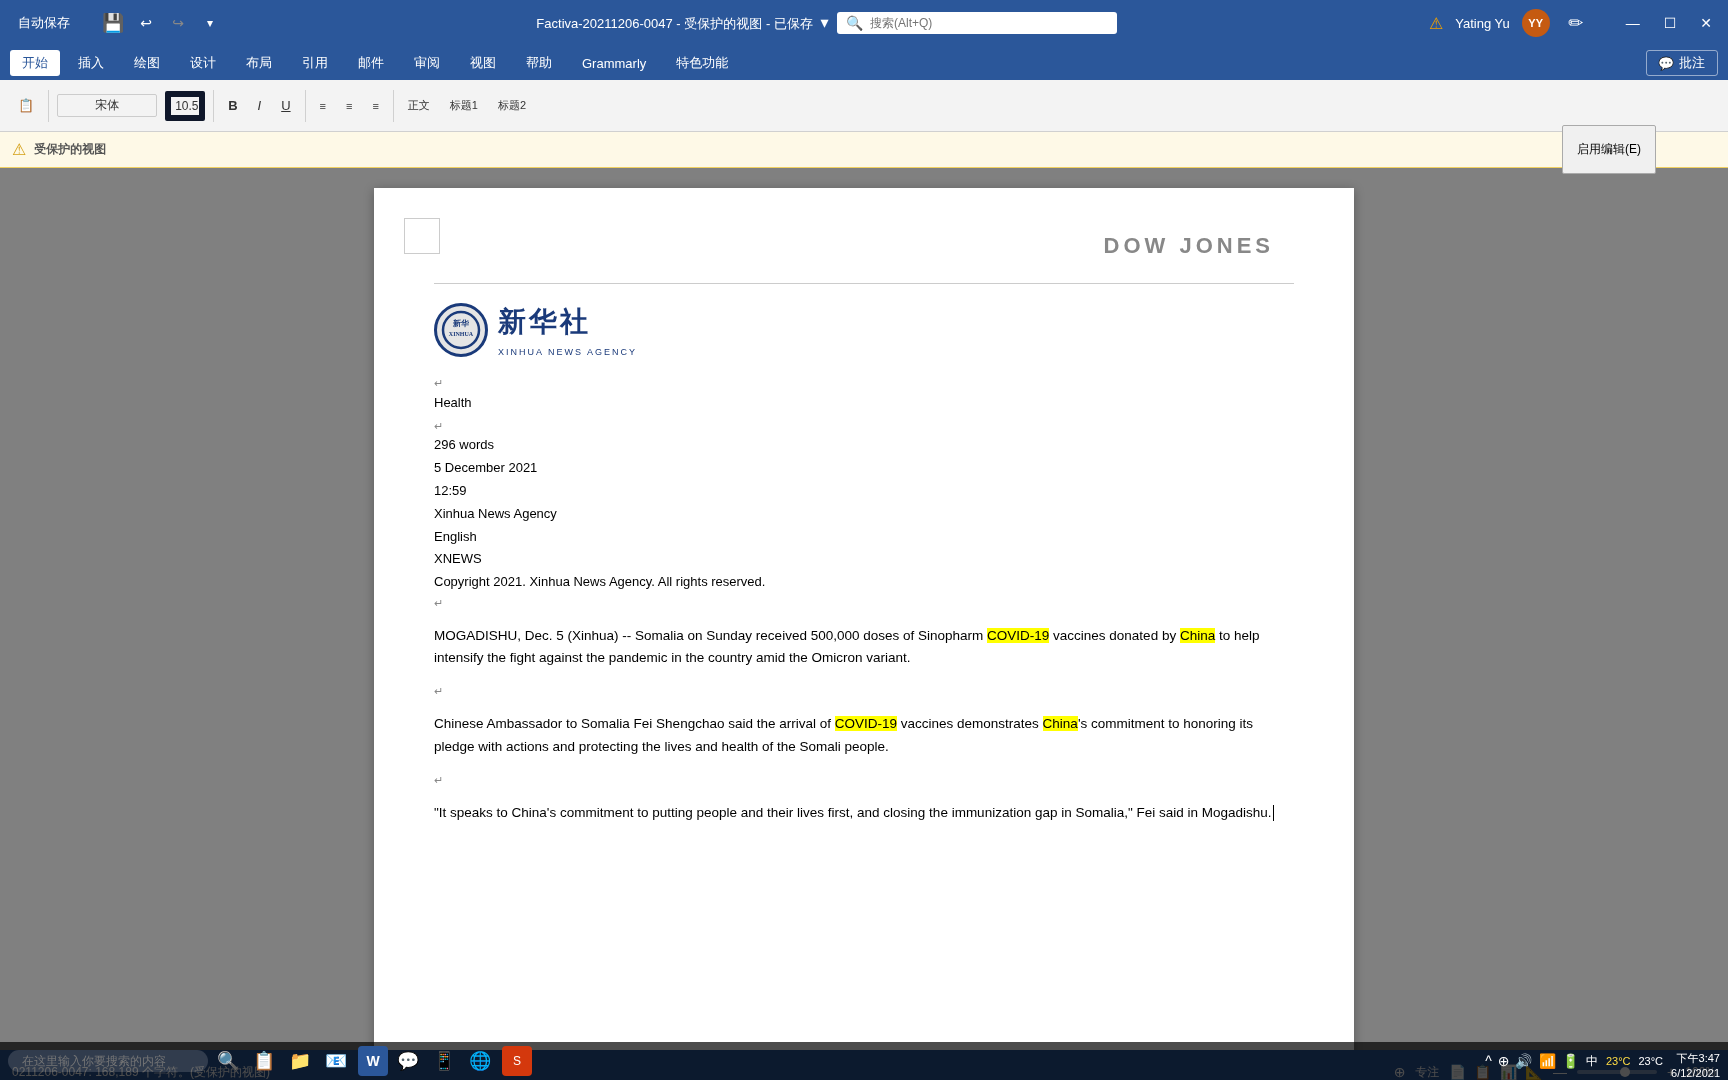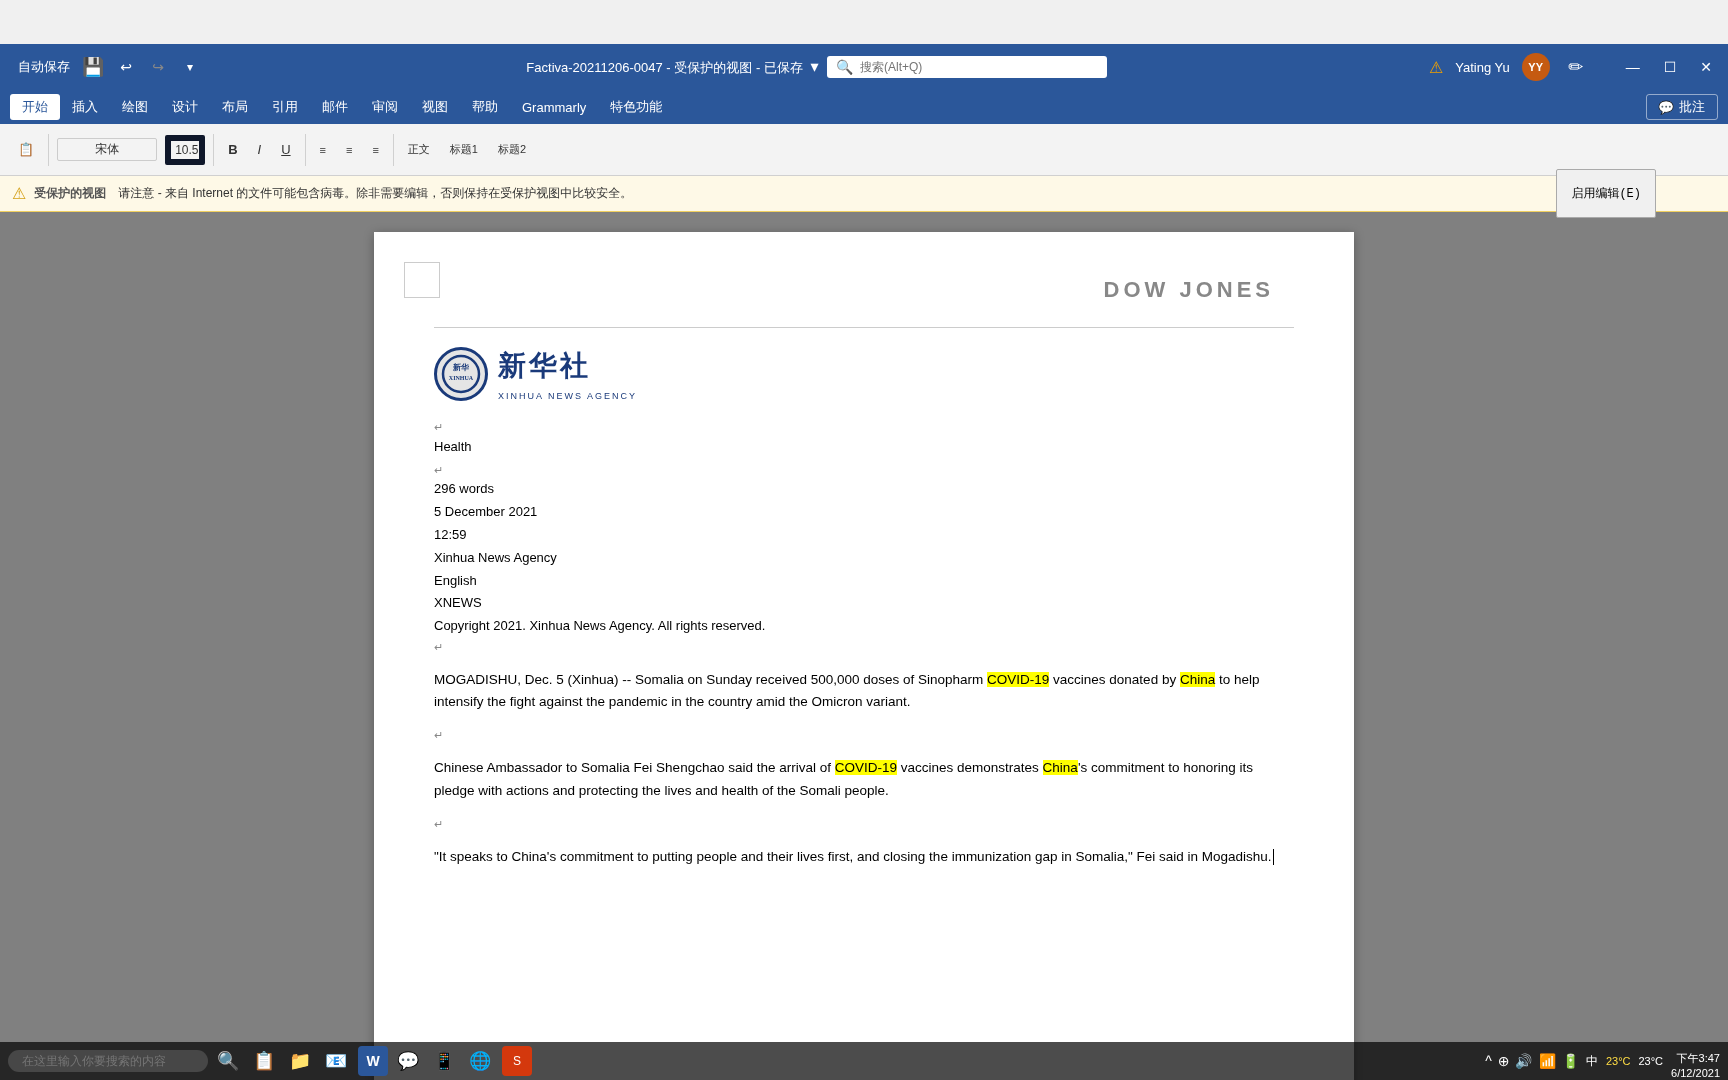--- a/index.html
+++ b/index.html
@@ -5,22 +5,21 @@
     * { margin: 0; padding: 0; box-sizing: border-box; }
     body { width: 1728px; height: 1080px; overflow: hidden; background: #f0f0f0; font-family: 'SimSun', 'Microsoft YaHei', Arial, sans-serif; position: relative; }
 
     
     #title-bar {
       height: 46px;
       background: #2b579a;
       display: flex;
       align-items: center;
       padding: 8px 8px;
-      gap: 0;
-      margin-top: 44px;
+      gap: 20px;
     }
     .title-btn {
       background: transparent;
       border: none;
       color: white;
       font-size: 13px;
       padding: 4px 10px;
       cursor: pointer;
       border-radius: 3px;
     }
@@ -83,21 +82,21 @@
       padding: 2px 8px;
     }
 
     
     #ribbon-menu {
       height: 34px;
       background: #2b579a;
       display: flex;
       align-items: center;
       padding: 0 10px;
-      gap: 0;
+      gap: 6px;
     }
     .ribbon-item {
       color: white;
       font-size: 13px;
       padding: 4px 12px;
       cursor: pointer;
       border-radius: 3px;
       white-space: nowrap;
     }
     .ribbon-item.active { background: white; color: #2b579a; }
@@ -127,21 +126,20 @@
     .protect-label { font-weight: bold; color: #555; margin-right: 4px; }
     .enable-btn {
       margin-left: auto;
       background: #f0f0f0;
       border: 1px solid #aaa;
       padding: 15px 14px;
       font-size: 12px;
       cursor: pointer;
       border-radius: 2px;
       margin-right: 60px;
-      font-family: Liberation Mono, monospace;
     }
 
     
     #doc-area {
       background: #808080;
       height: calc(1080px - 46px - 34px - 36px - 44px - 38px);
       overflow-y: auto;
       display: flex;
       justify-content: center;
       padding: 20px 0;
@@ -401,21 +399,20 @@
   <button class="toolbar-btn">≡</button>
   <div style="width:1px;height:32px;background:#d0d0d0;"></div>
   <button class="toolbar-btn">正文</button>
   <button class="toolbar-btn">标题1</button>
   <button class="toolbar-btn">标题2</button>
 </div>
 
 <div id="protected-bar">
   <span style="color:#d4a017;font-size:16px;">⚠</span>
   <span class="protect-label">受保护的视图</span>
-  <span>请注意 - 来自 Internet 的文件可能包含病毒。除非需要编辑，否则保持在受保护视图中比较安全。</span>
   <button class="enable-btn">启用编辑(E)</button>
 </div>
 
 <div id="doc-area">
   <div id="doc-page">
 
     <div class="page-placeholder"></div>
 
     <div class="dow-jones">DOW JONES</div>
 

